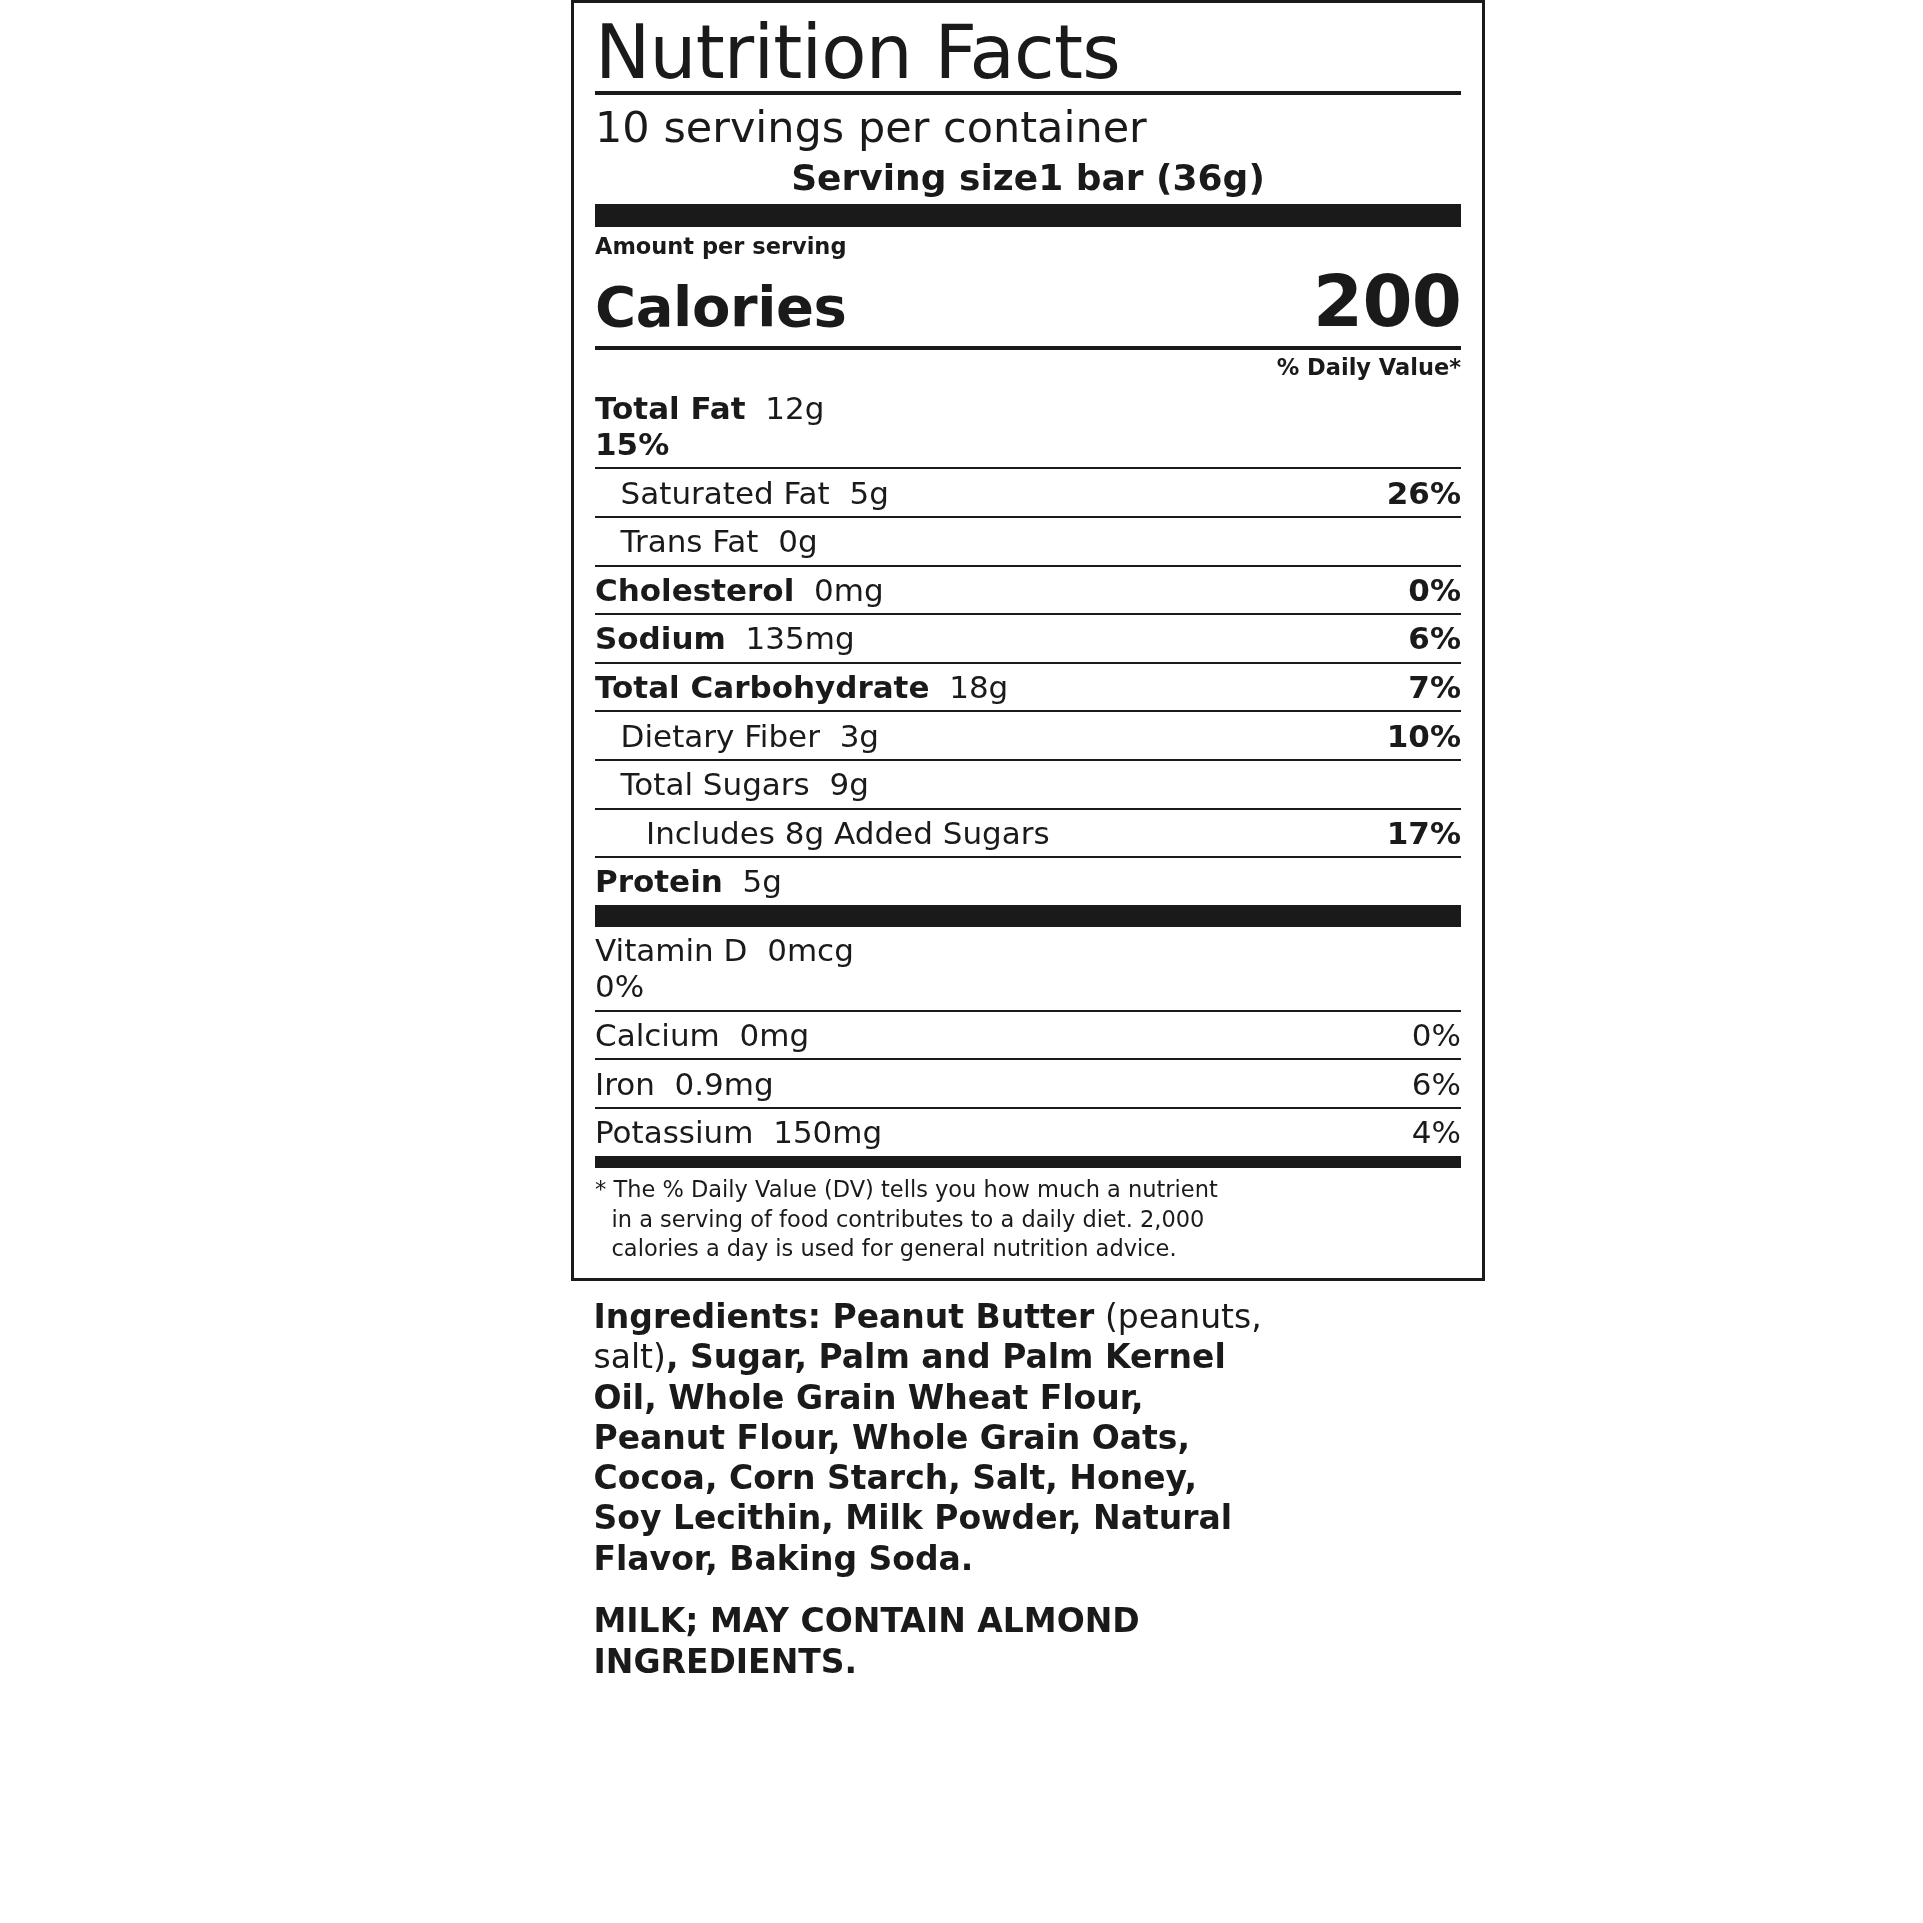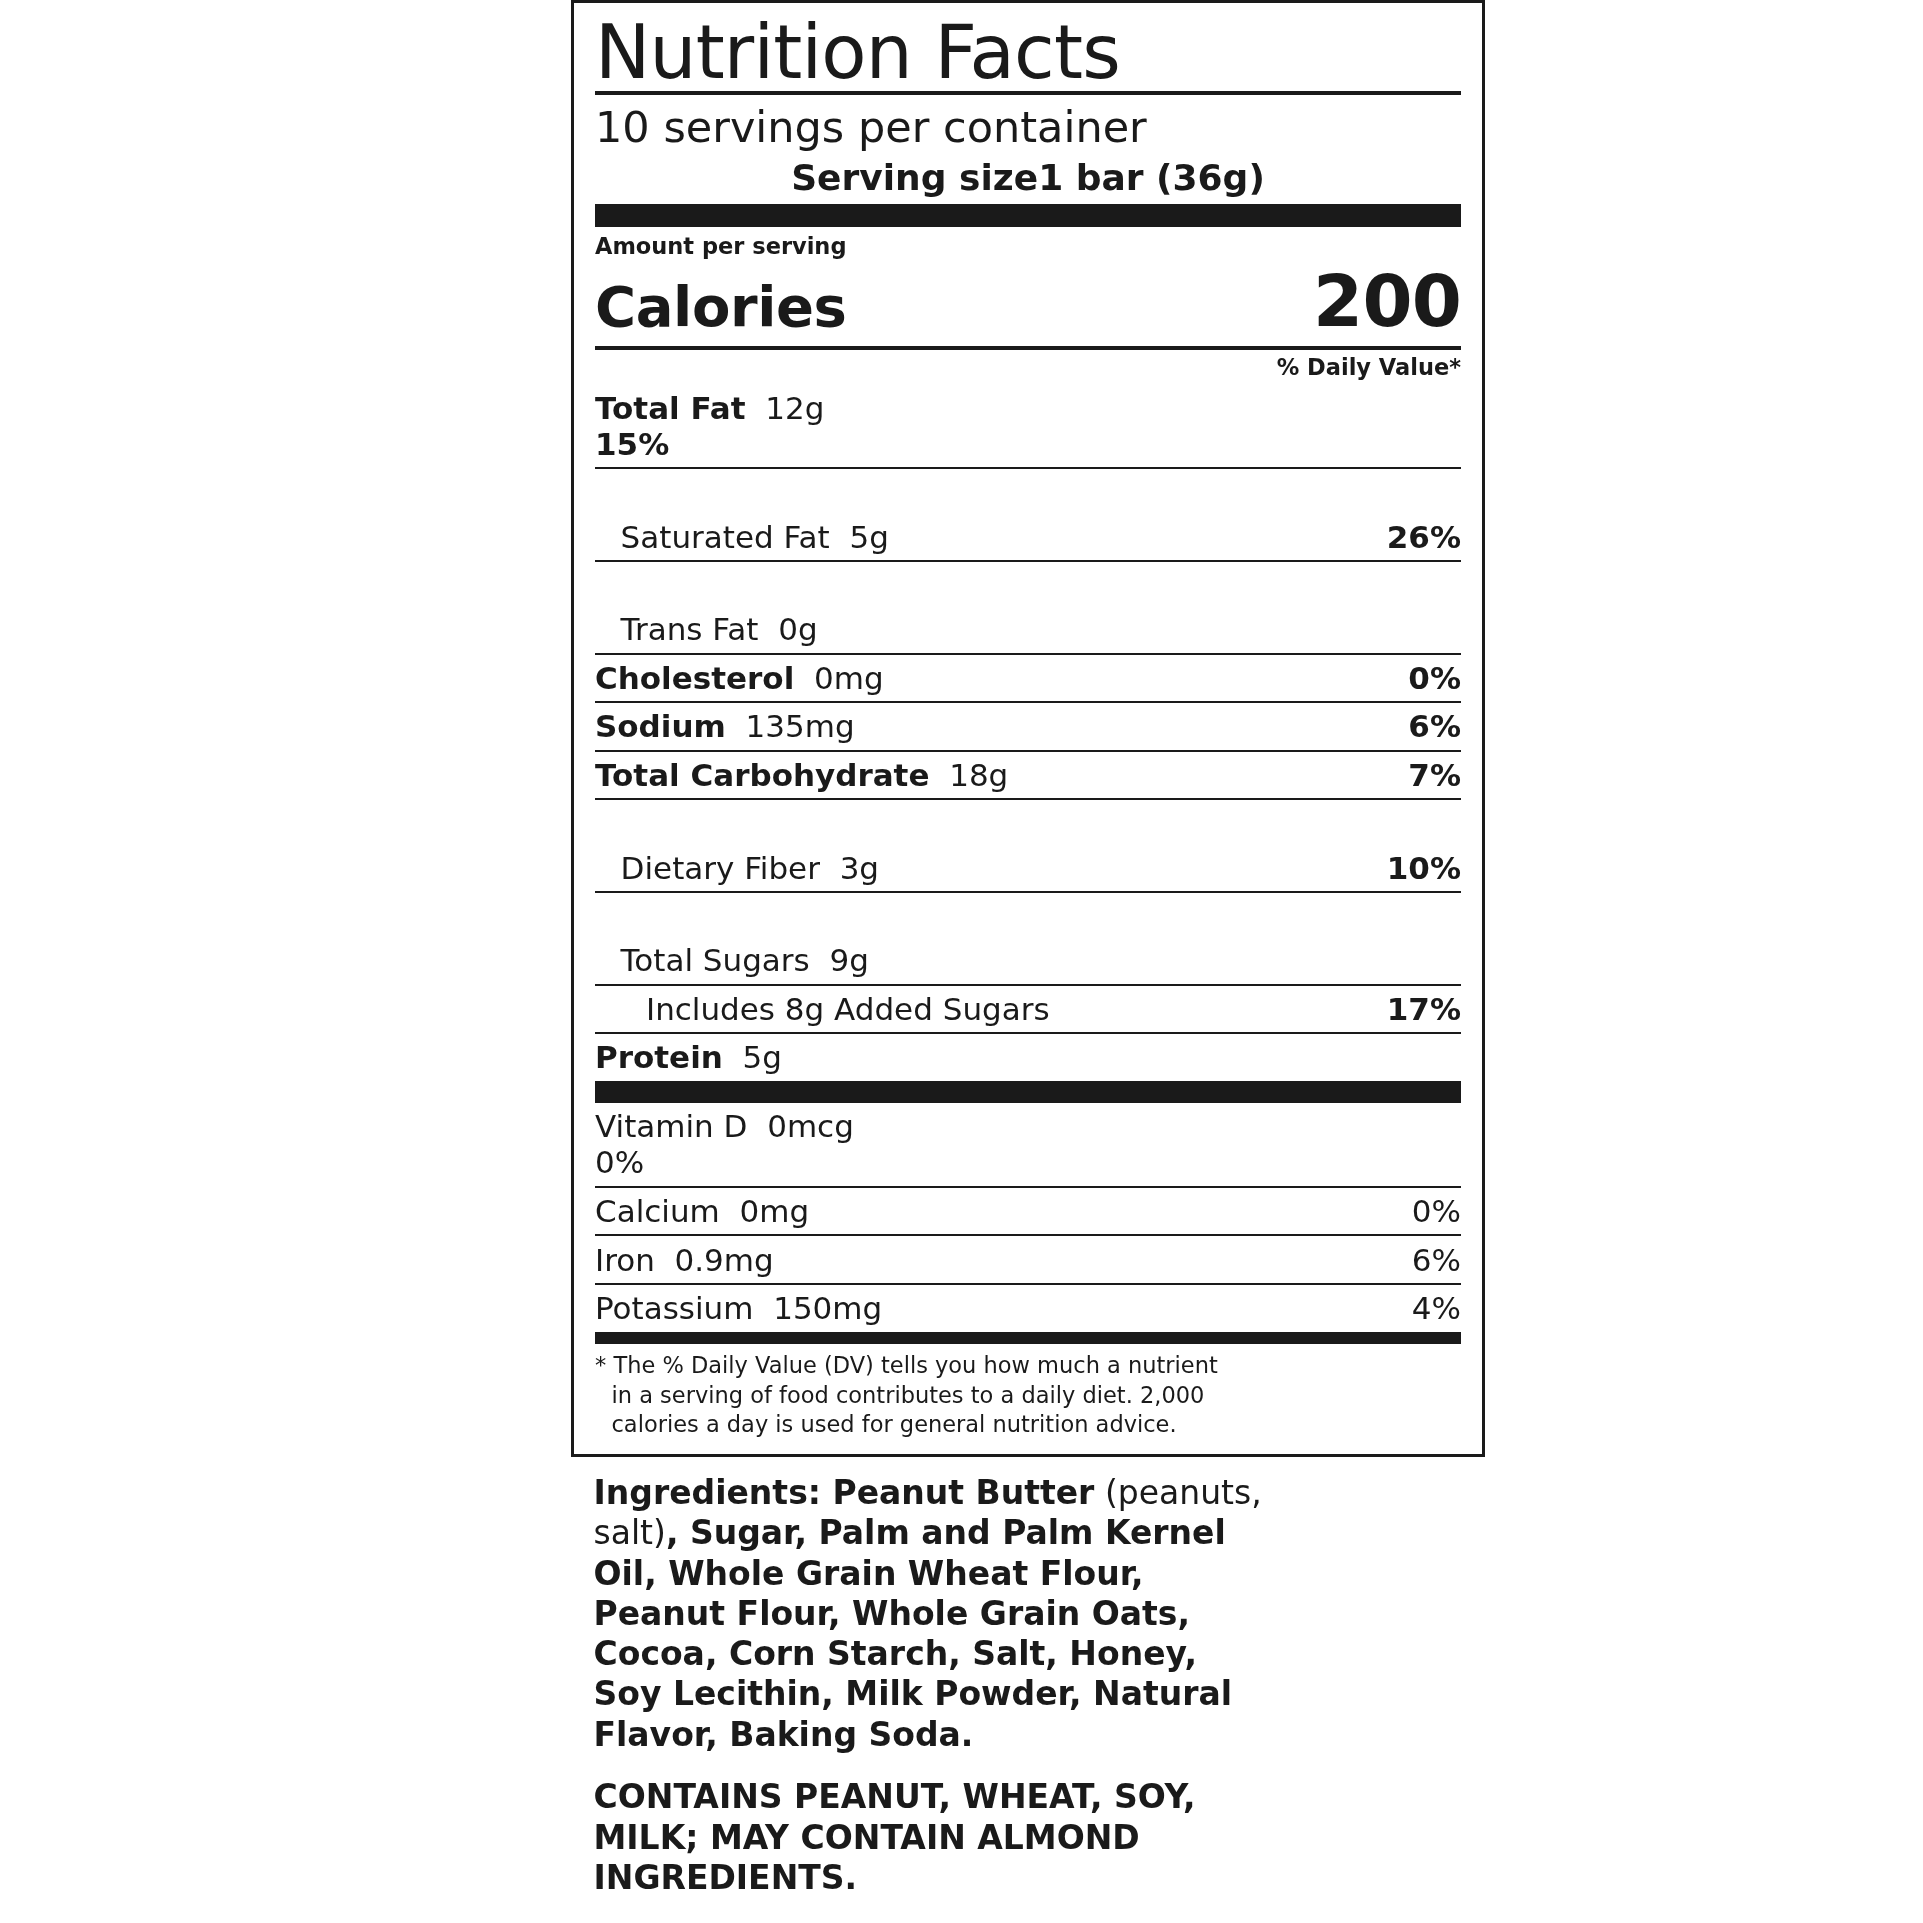--- a/index.html
+++ b/index.html
@@ -92,21 +92,21 @@
     align-items: baseline;
     font-size: 31px;
     padding: 5.3px 0 5.3px 0;
     border-top: 2.3px solid #1a1a1a;
   }
   .nf-row.first { border-top: none; flex-direction: column; }
   .nf-row .left { white-space: nowrap; }
   .nf-row .right { font-weight: bold; white-space: nowrap; }
   .nf-row .nutrient { font-weight: bold; }
   .nf-row .amount { font-weight: normal; }
-  .indent-1 { padding-left: 25.6px; margin-top: 44px; }
+  .indent-1 { padding-left: 25.6px; }
   .indent-2 { padding-left: 51px; }
 
   .vitamins .nf-row .right { font-weight: normal; }
 
   .footnote {
     font-size: 22.5px;
     line-height: 1.32;
     padding: 7.5px 0 3px 0;
   }
   .footnote .fn-line { white-space: nowrap; }
@@ -241,19 +241,18 @@
       <div class="line"><span class="bold">Ingredients: Peanut Butter</span><span> (peanuts,</span></div>
       <div class="line"><span>salt)</span><span class="bold">, Sugar, Palm and Palm Kernel</span></div>
       <div class="line"><span class="bold">Oil, Whole Grain Wheat Flour,</span></div>
       <div class="line"><span class="bold">Peanut Flour, Whole Grain Oats,</span></div>
       <div class="line"><span class="bold">Cocoa, Corn Starch, Salt, Honey,</span></div>
       <div class="line"><span class="bold">Soy Lecithin, Milk Powder, Natural</span></div>
       <div class="line"><span class="bold">Flavor, Baking Soda.</span></div>
     </div>
 
   <div class="allergen" id="allergens">
-      <div class="line">CONTAINS PEANUT, WHEAT, SOY,</div>
       <div class="line">MILK; MAY CONTAIN ALMOND</div>
       <div class="line">INGREDIENTS.</div>
     </div>
 
 </div>
 
 
 </body></html>

